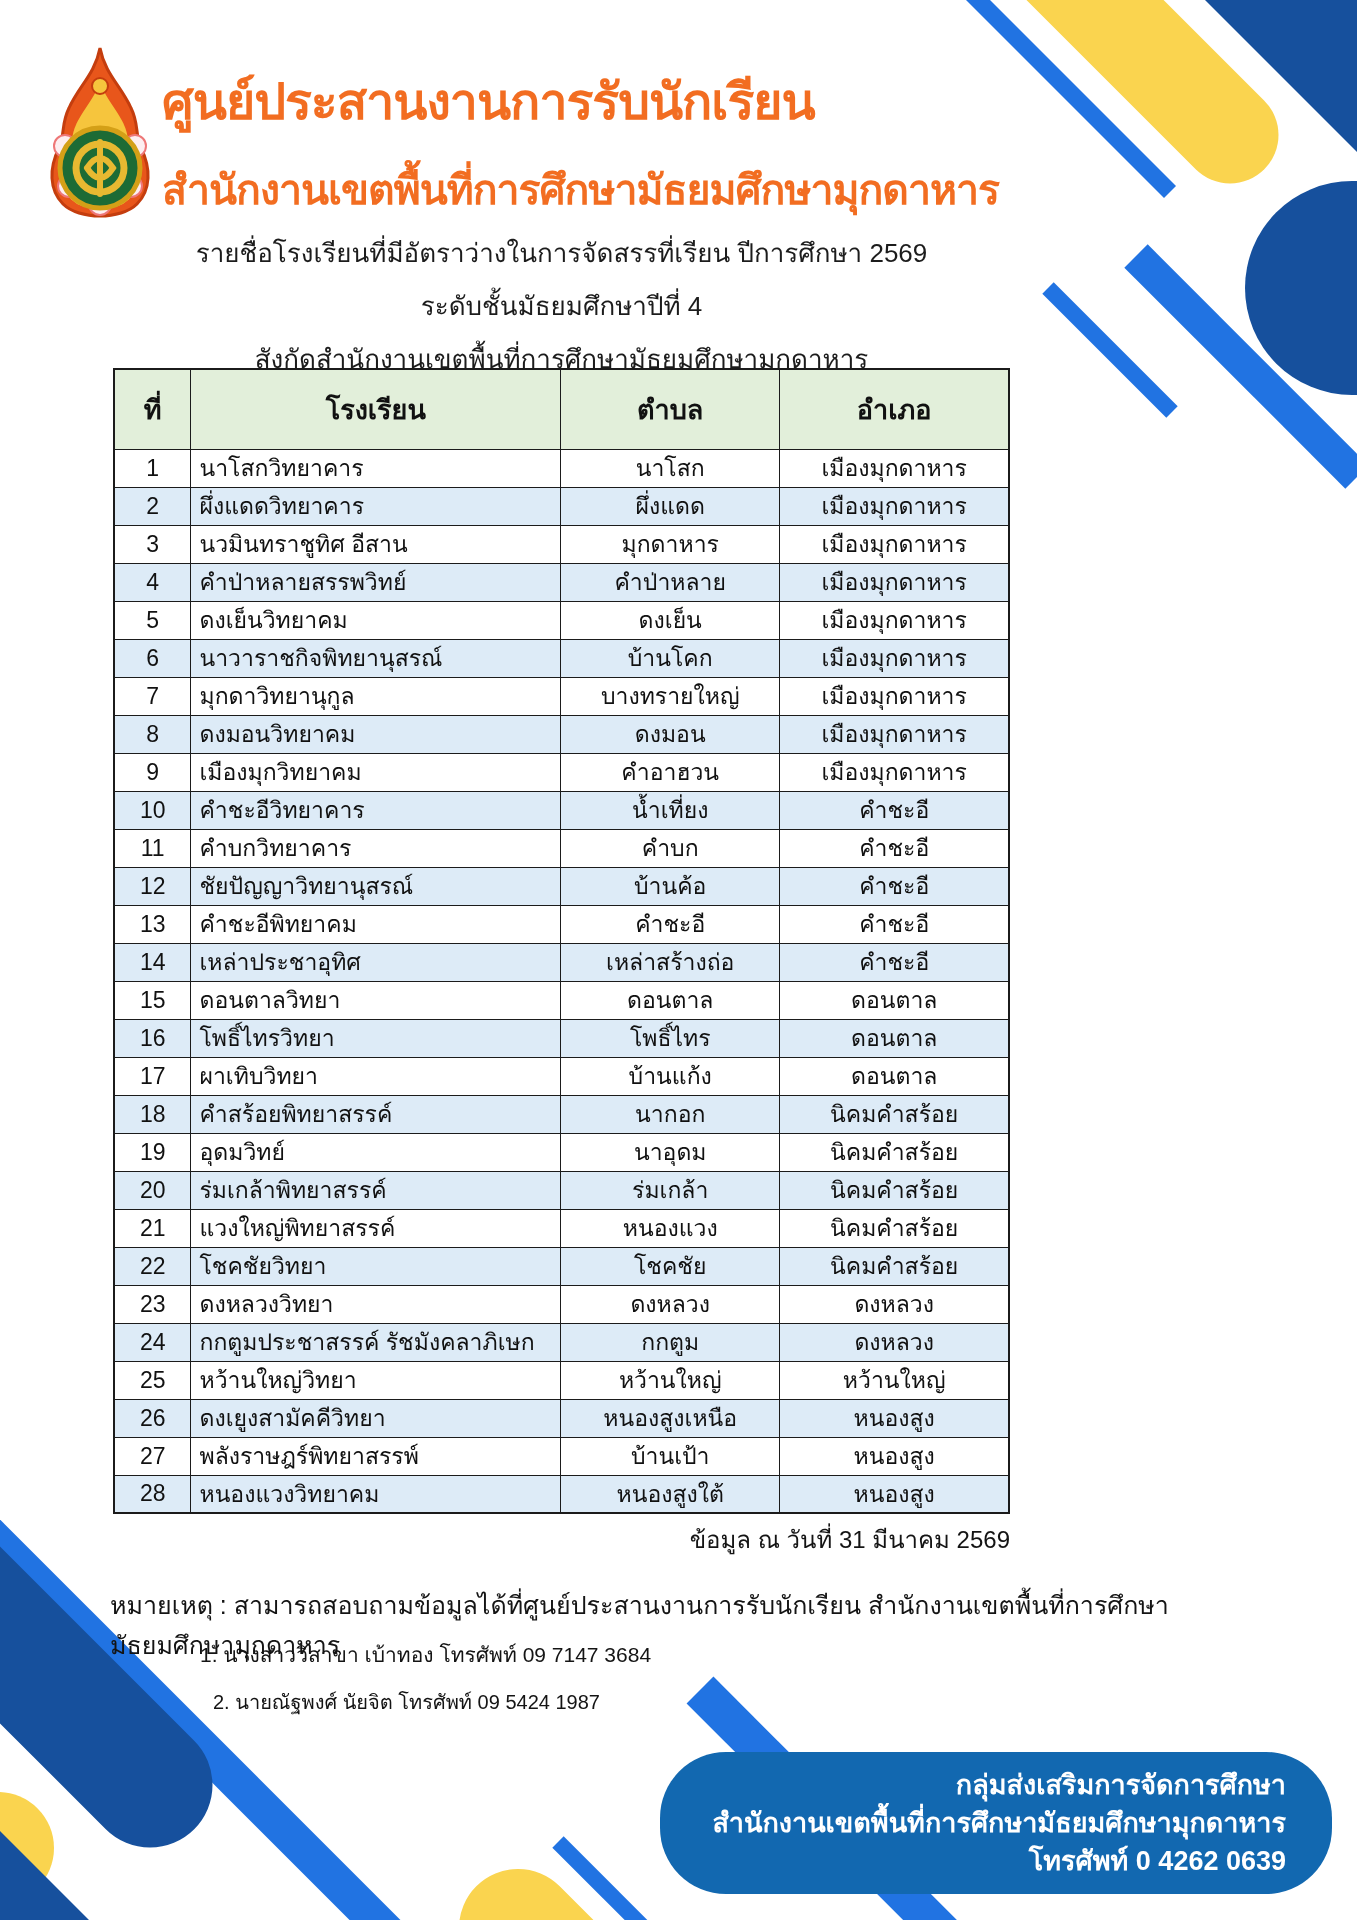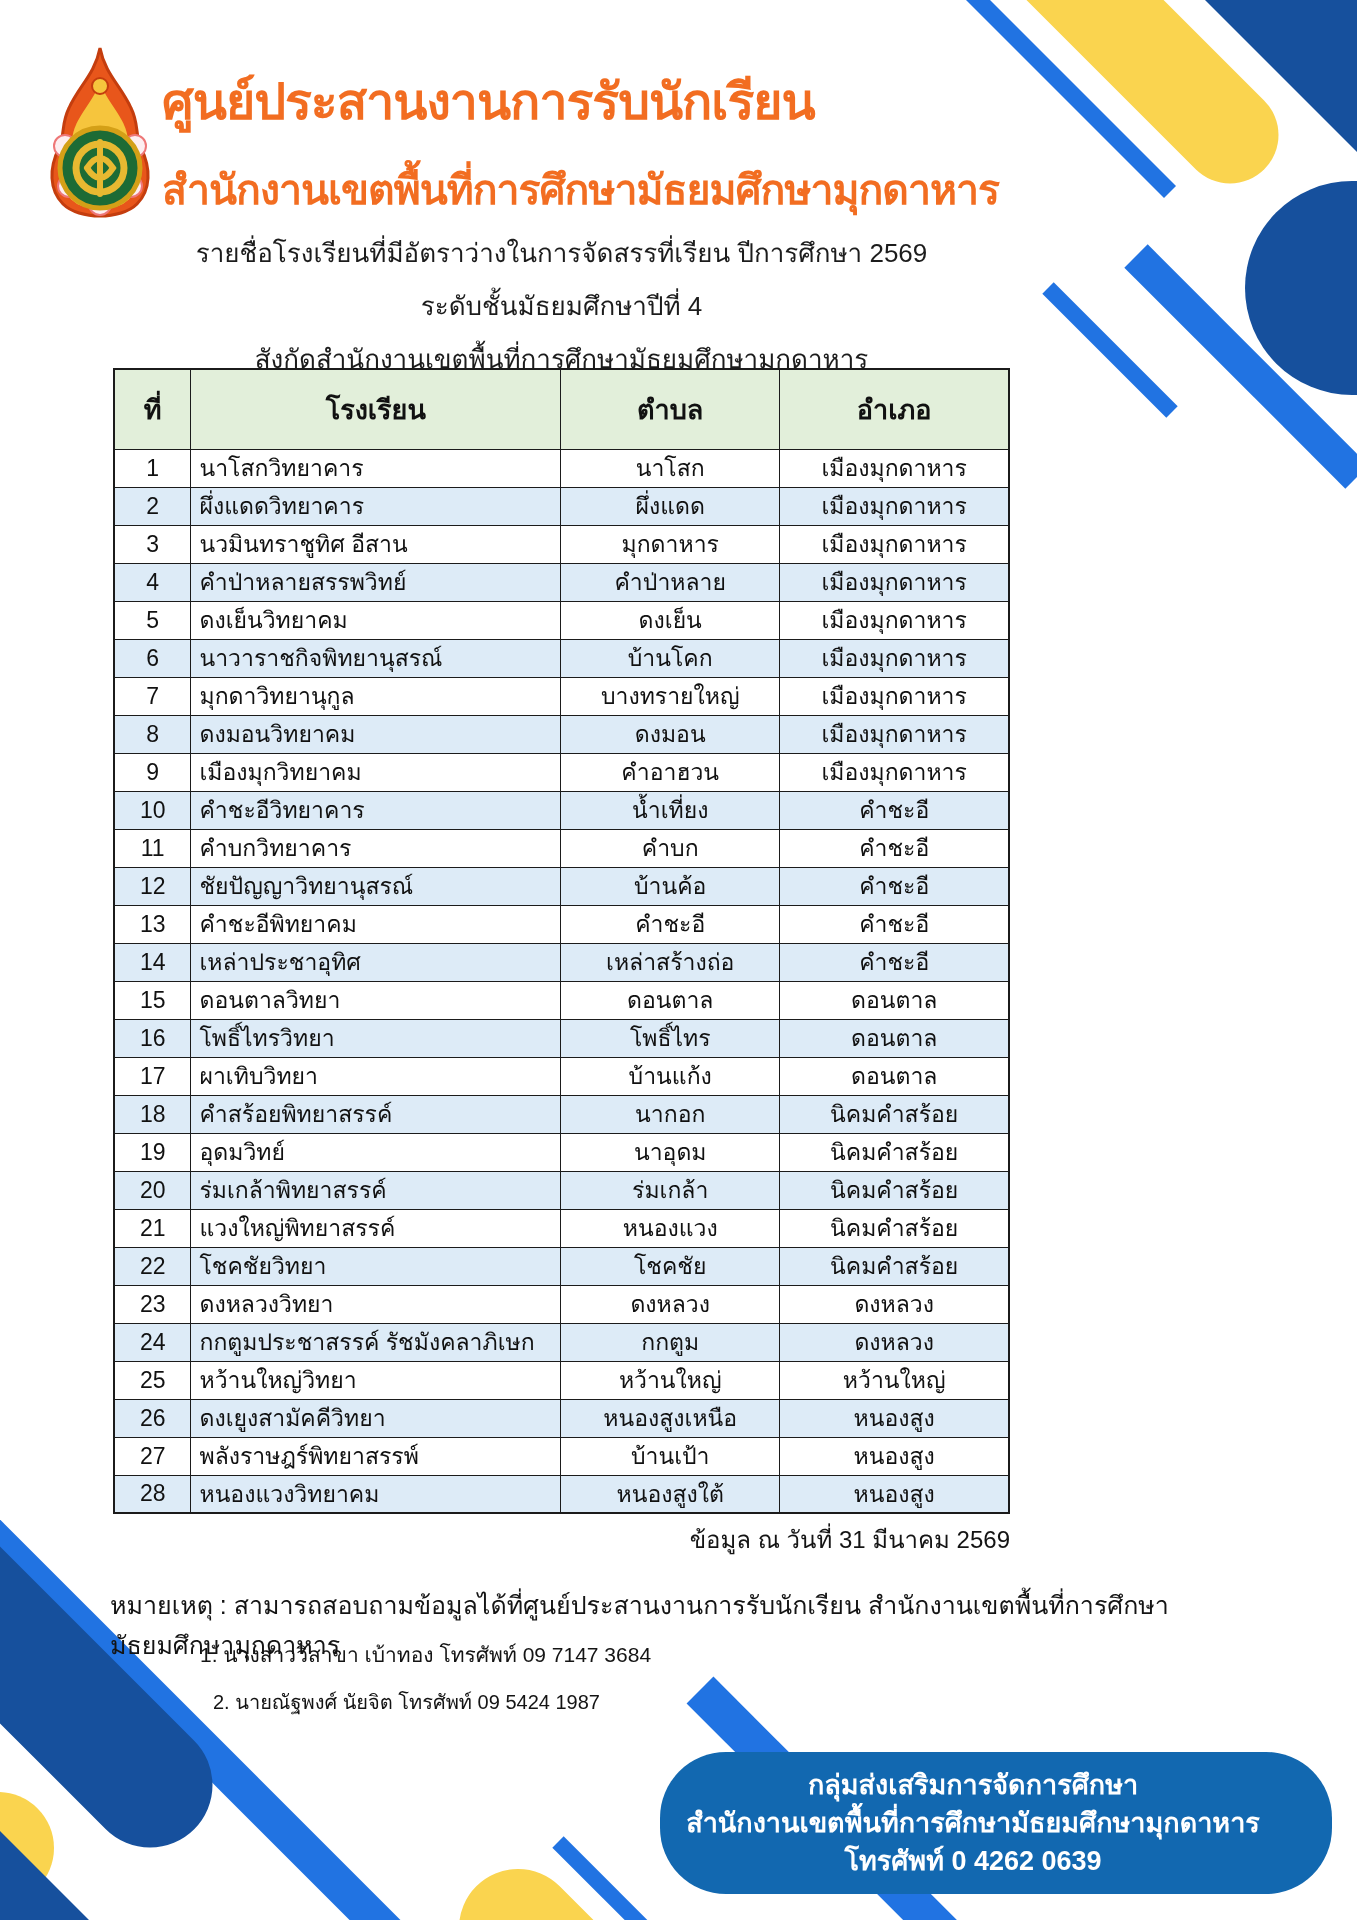--- a/index.html
+++ b/index.html
@@ -34,21 +34,21 @@
   .note-head { position:absolute; left:110px; top:1585px; width:1130px; font-size:25px; color:#141414; }
   .note-c1 { position:absolute; left:200px; top:1638px; font-size:21px; color:#141414; }
   .note-c2 { position:absolute; left:188px; top:1686px; font-size:20px; color:#141414;margin-left:25px; }
 
   .badge {
     position:absolute; left:660px; top:1752px; width:672px; height:142px; z-index:2;
     background:#1268b0; border-radius:66px;
     display:flex; flex-direction:column; justify-content:center;
     text-align:right; padding-right:46px;
   }
-  .badge div { color:#ffffff; font-size:27px; font-weight:bold; line-height:38px; white-space:nowrap;text-align:center; }
+  .badge div { color:#ffffff; font-size:27px; font-weight:bold; line-height:38px; white-space:nowrap; }
 </style>
 </head>
 <body>
 
 <div class="page">
 
   <svg class="deco" viewBox="0 0 1357 1920" aria-hidden="true">
 
     <polygon points="1205,0 1357,0 1357,152" fill="#16509d"></polygon>
     <line x1="950" y1="-28" x2="1170" y2="192" stroke="#2173e2" stroke-width="17"></line>

